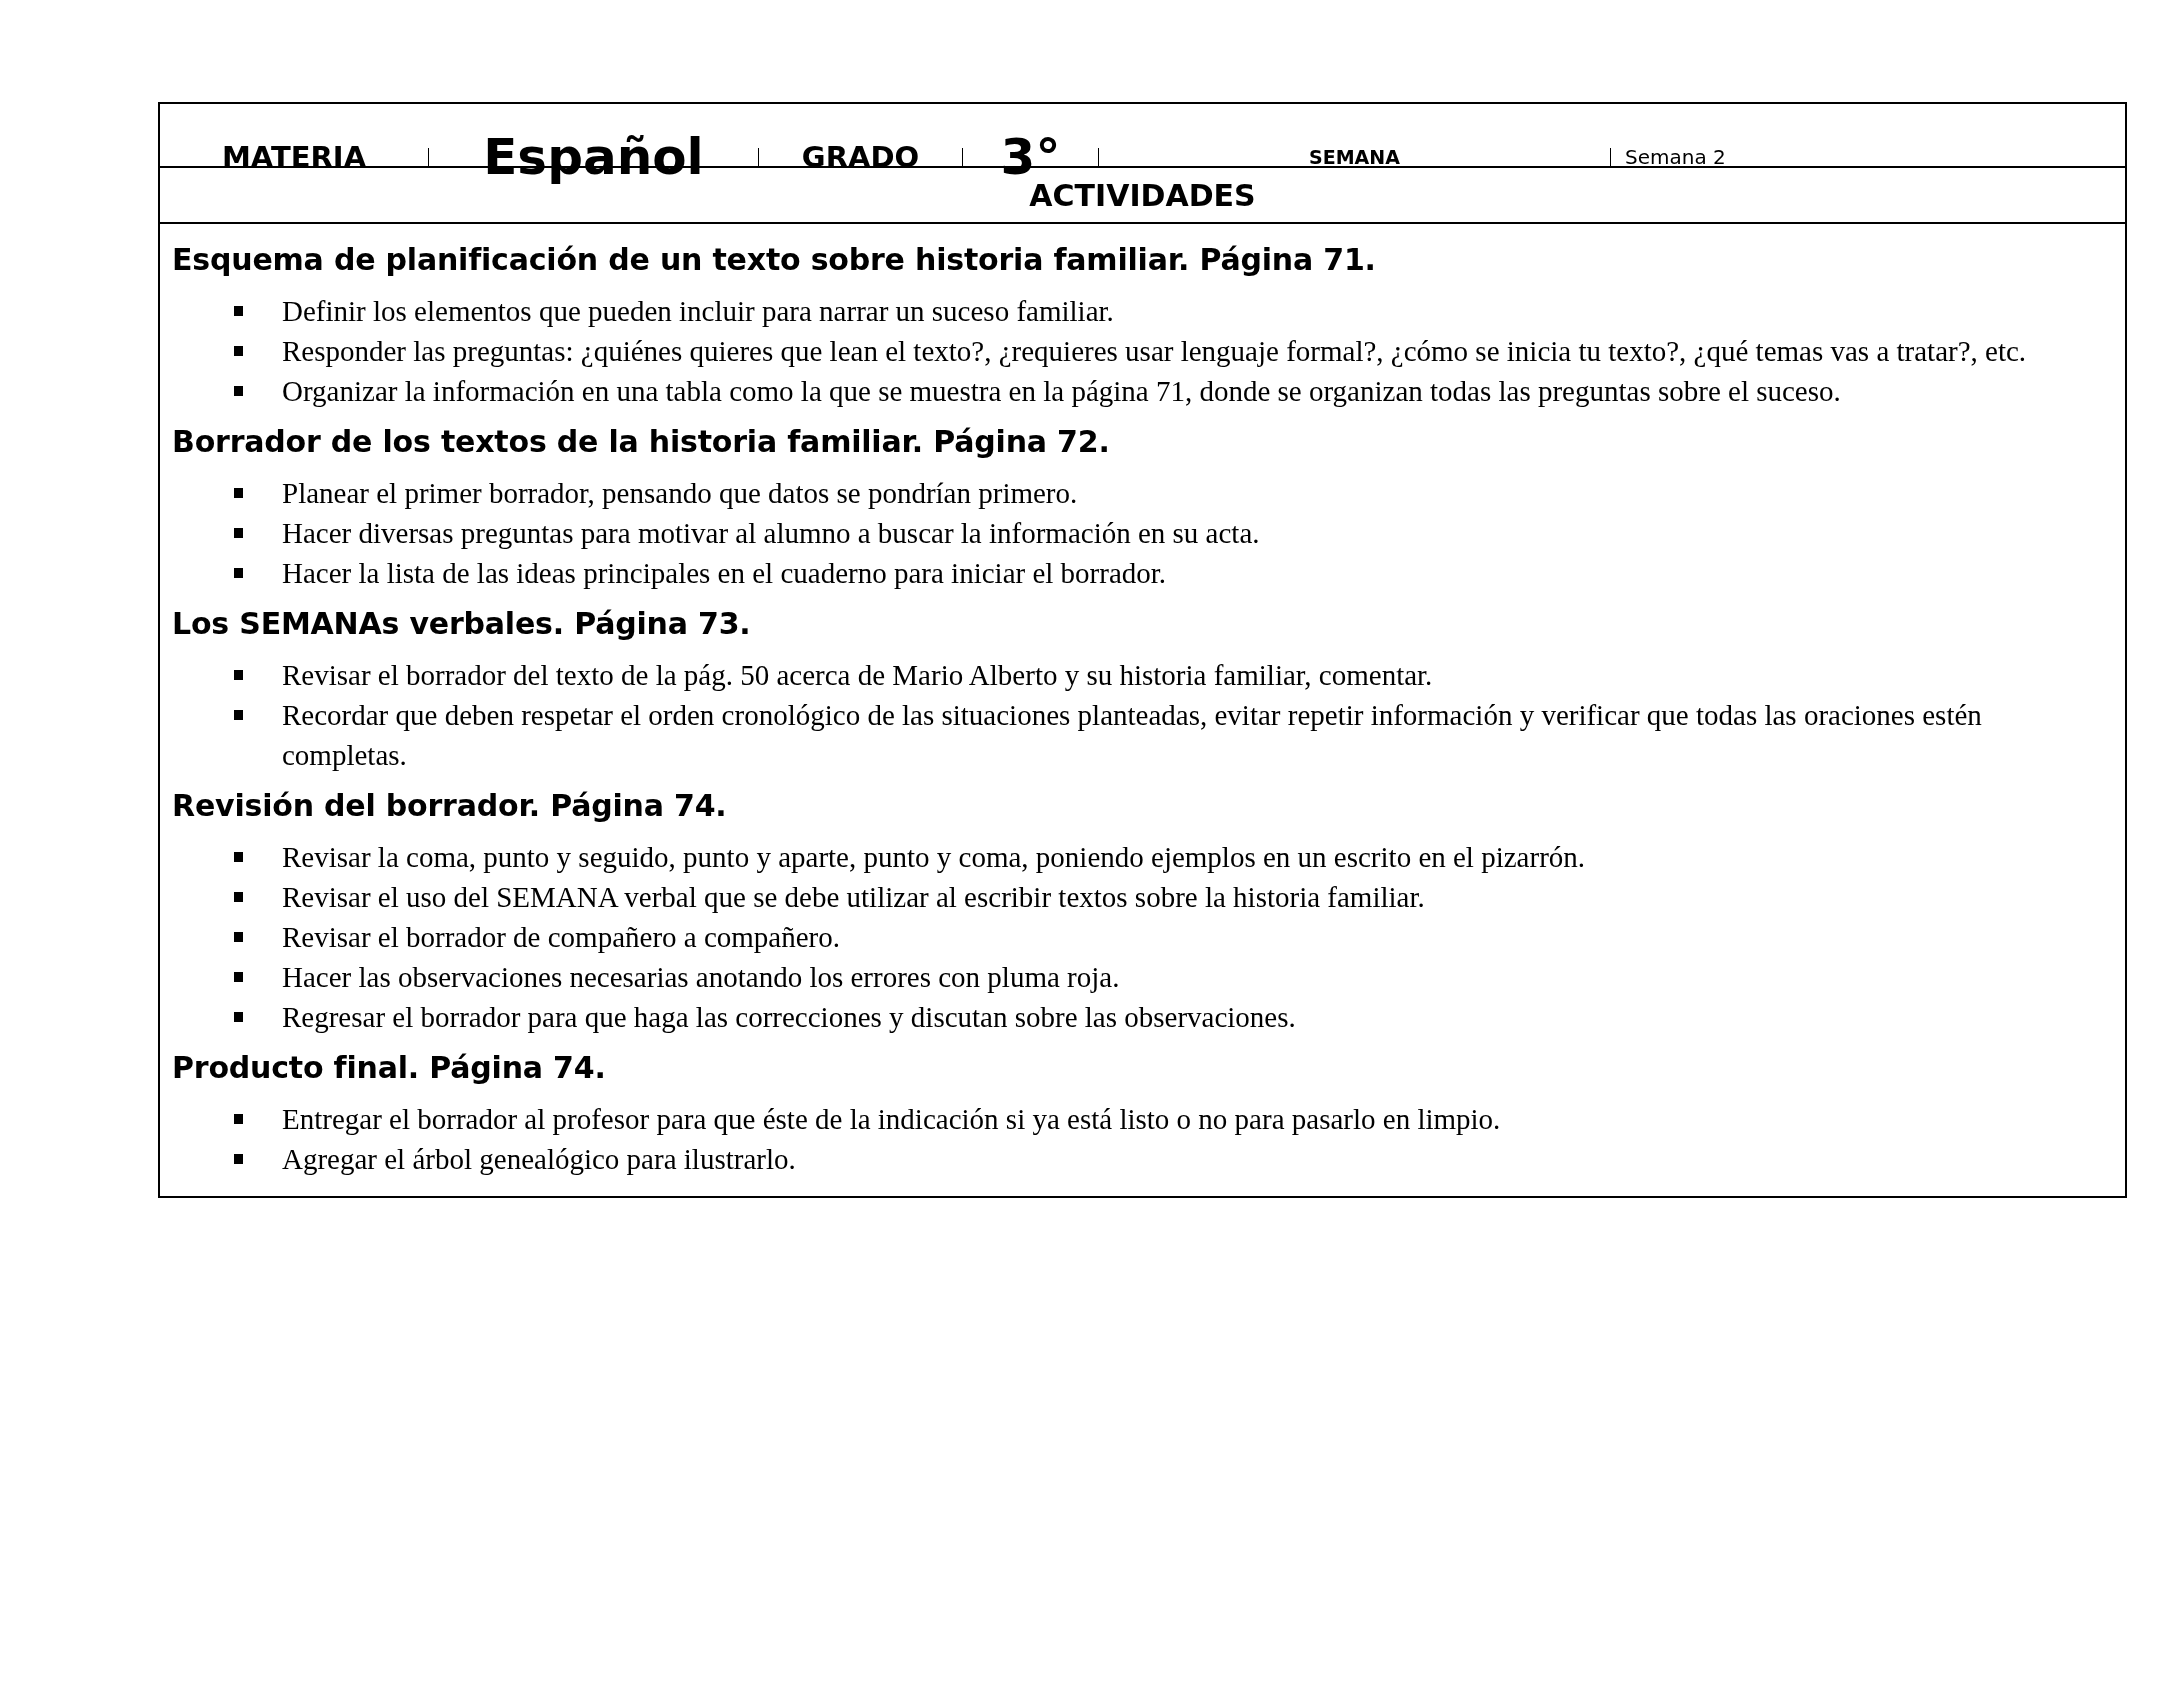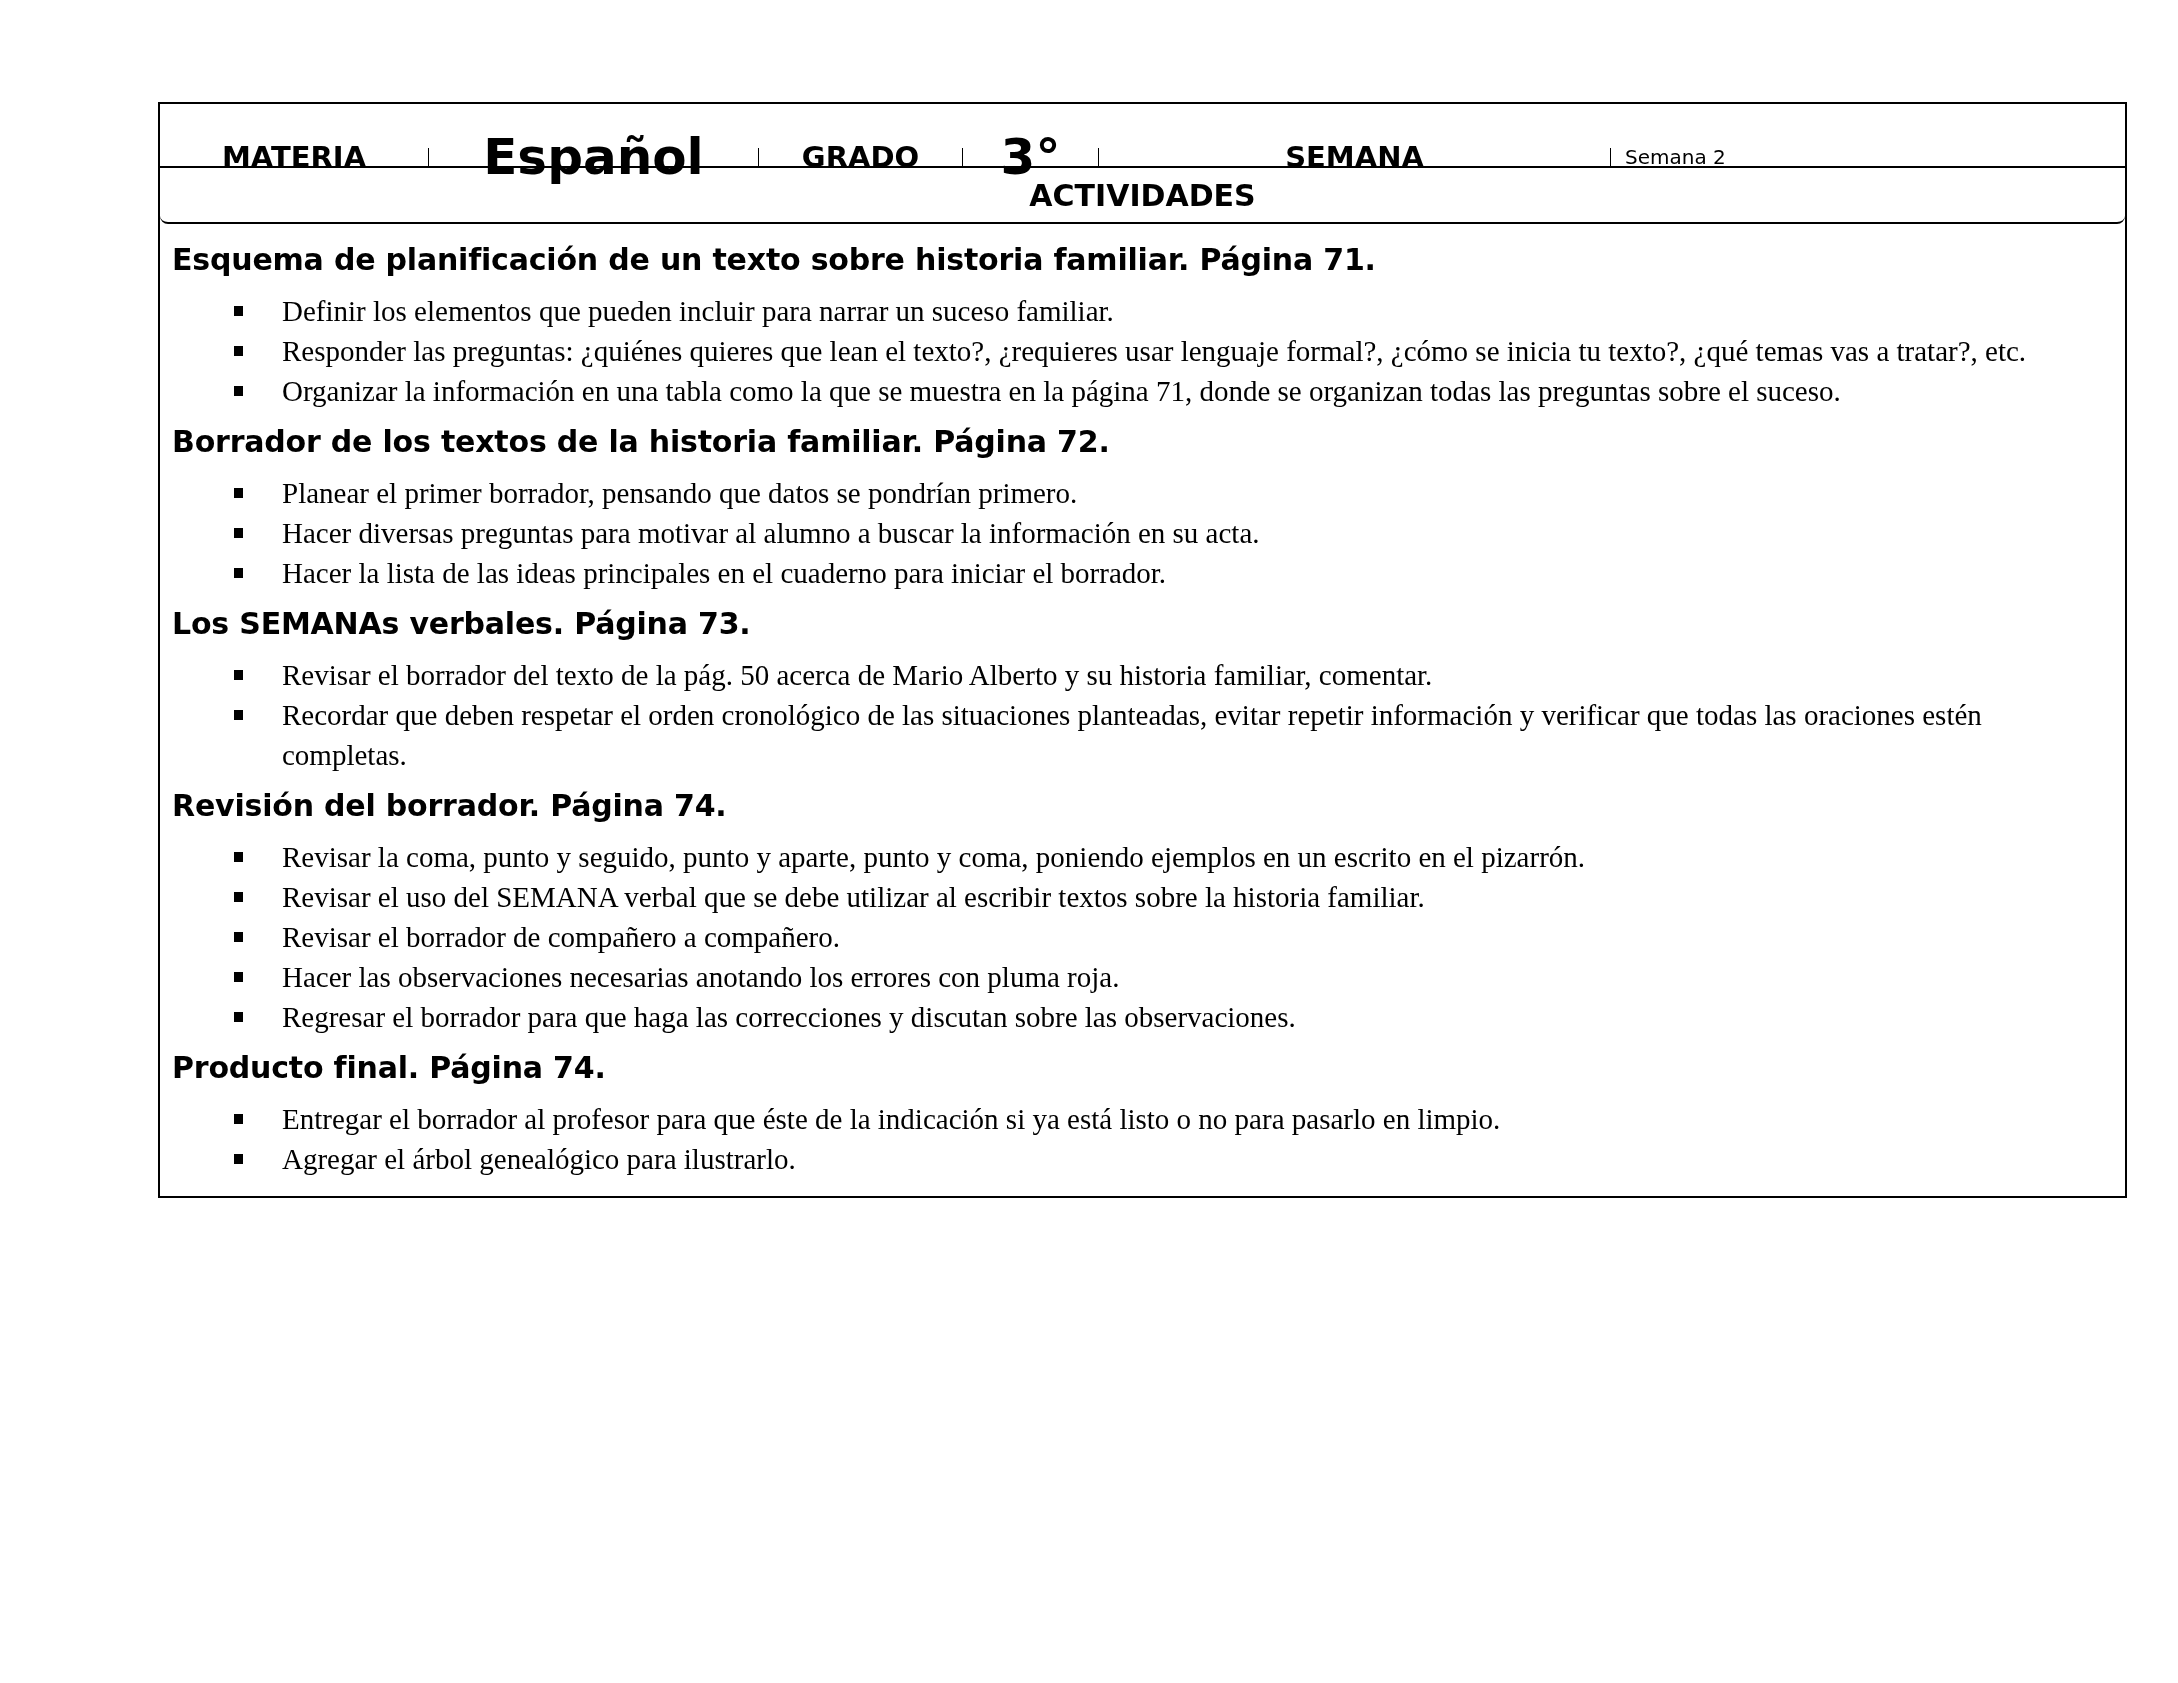--- a/index.html
+++ b/index.html
@@ -5,23 +5,23 @@
   html, body { margin:0; padding:0; background:#fff; }
   body { width:2178px; height:1683px; position:relative; font-family:"DejaVu Sans", sans-serif; color:#000; overflow:hidden; }
   .tbl { position:absolute; left:158px; top:102px; width:1969px; border:2.5px solid #000; box-sizing:border-box; }
   .hdr { display:flex; height:62px; border-bottom:2.5px solid #000; }
   .hdr > div { border-right:1.5px solid #000; box-sizing:border-box; display:flex; align-items:center; justify-content:center; font-weight:bold;margin-top:44px; }
   .hdr > div:last-child { border-right:none; justify-content:flex-start; padding-left:14px; font-weight:normal; font-size:20px; }
   .c1 { width:269px; font-size:29px; }
   .c2 { width:330px; font-size:50px; }
   .c3 { width:204px; font-size:29px; }
   .c4 { width:136px; font-size:50px; }
-  .c5 { width:512px; font-size:29px; }
+  .c5 { width:512px; font-size:19px; }
   .c6 { flex:1; }
-  .act { height:54px; border-bottom:2.5px solid #000; display:flex; align-items:center; justify-content:center; font-weight:bold; font-size:30px;border-radius:8px; }
+  .act { height:54px; border-bottom:2.5px solid #000; display:flex; align-items:center; justify-content:center; font-weight:bold; font-size:30px; }
   .body { padding:16px 12px 6px 12px; font-size:29px; line-height:40px; }
   .sec-title { font-weight:bold; font-size:30px; letter-spacing:-0.2px; }
   ul { list-style:none; margin:11px; padding:0;font-family:Liberation Serif, serif; }
   li { position:relative; padding-left:99px; padding-right:30px; }
   li .bullet { position:absolute; left:51px; top:15px; width:9px; height:10px; background:#000; }
 </style>
 </head>
 <body>
 
 <div class="tbl">

